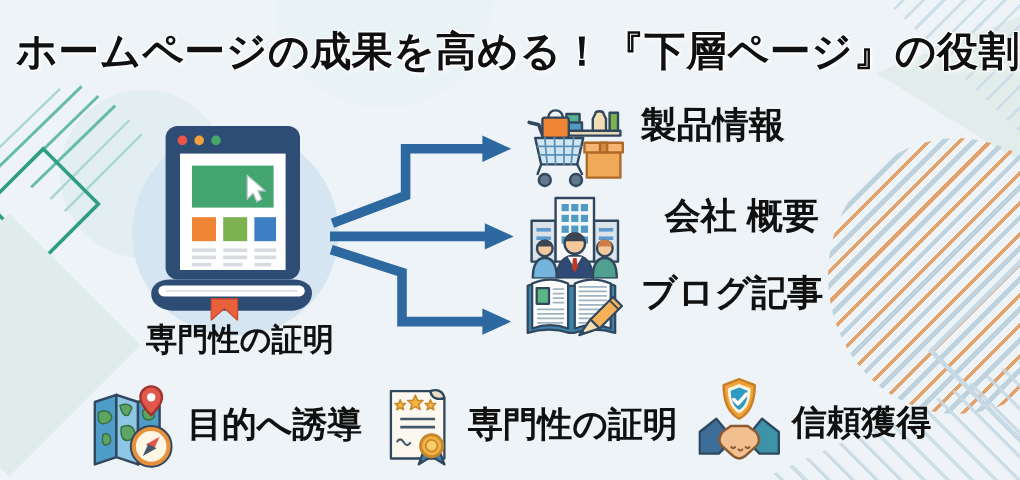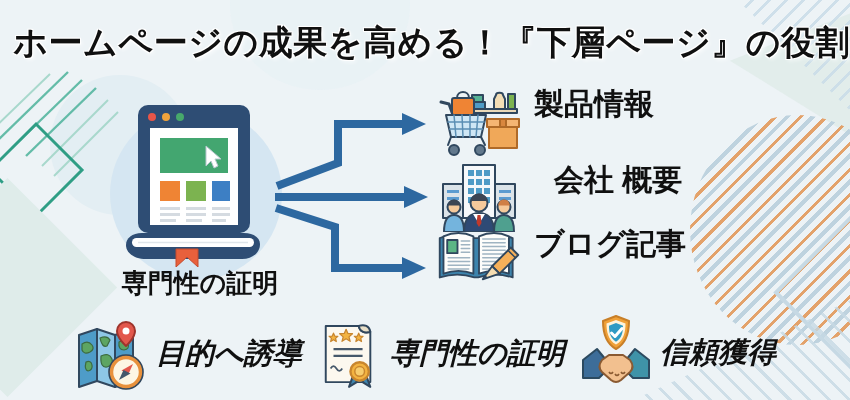--- a/index.html
+++ b/index.html
@@ -37,21 +37,21 @@
   .hub-label{ position:absolute; z-index:3; left:100px; top:266px; width:200px; text-align:center;
     font-size:26px; font-weight:900; color:#101010; }
   .arrows{ position:absolute; z-index:1; left:258px; top:95px; }
   .branch{ position:absolute; z-index:2; display:flex; gap:12px; }
   .branch .icon-box{ width:86px; display:flex; justify-content:center; }
   .branch-label{ font-size:30px; font-weight:900; color:#101010; white-space:nowrap; }
   #branch-0{ left:436px; top:84px; }
   #branch-1{ left:436px; top:160px;gap:32px; }
   #branch-2{ left:436px; top:224px; }
   .benefit{ position:absolute; z-index:2; display:flex; align-items:center; gap:10px; }
-  .benefit-label{ font-size:29px; font-weight:900; color:#101010; white-space:nowrap;font-style:italic; }
+  .benefit-label{ font-size:29px; font-weight:900; color:#101010; white-space:nowrap; }
   #benefit-0{ left:74px; top:318px; }
   #benefit-1{ left:318px; top:318px; }
   #benefit-2{ left:582px; top:314px; }
 </style>
 </head>
 <body>
 
 <div class="stage">
 
   <div class="deco deco-circle-1"></div>

